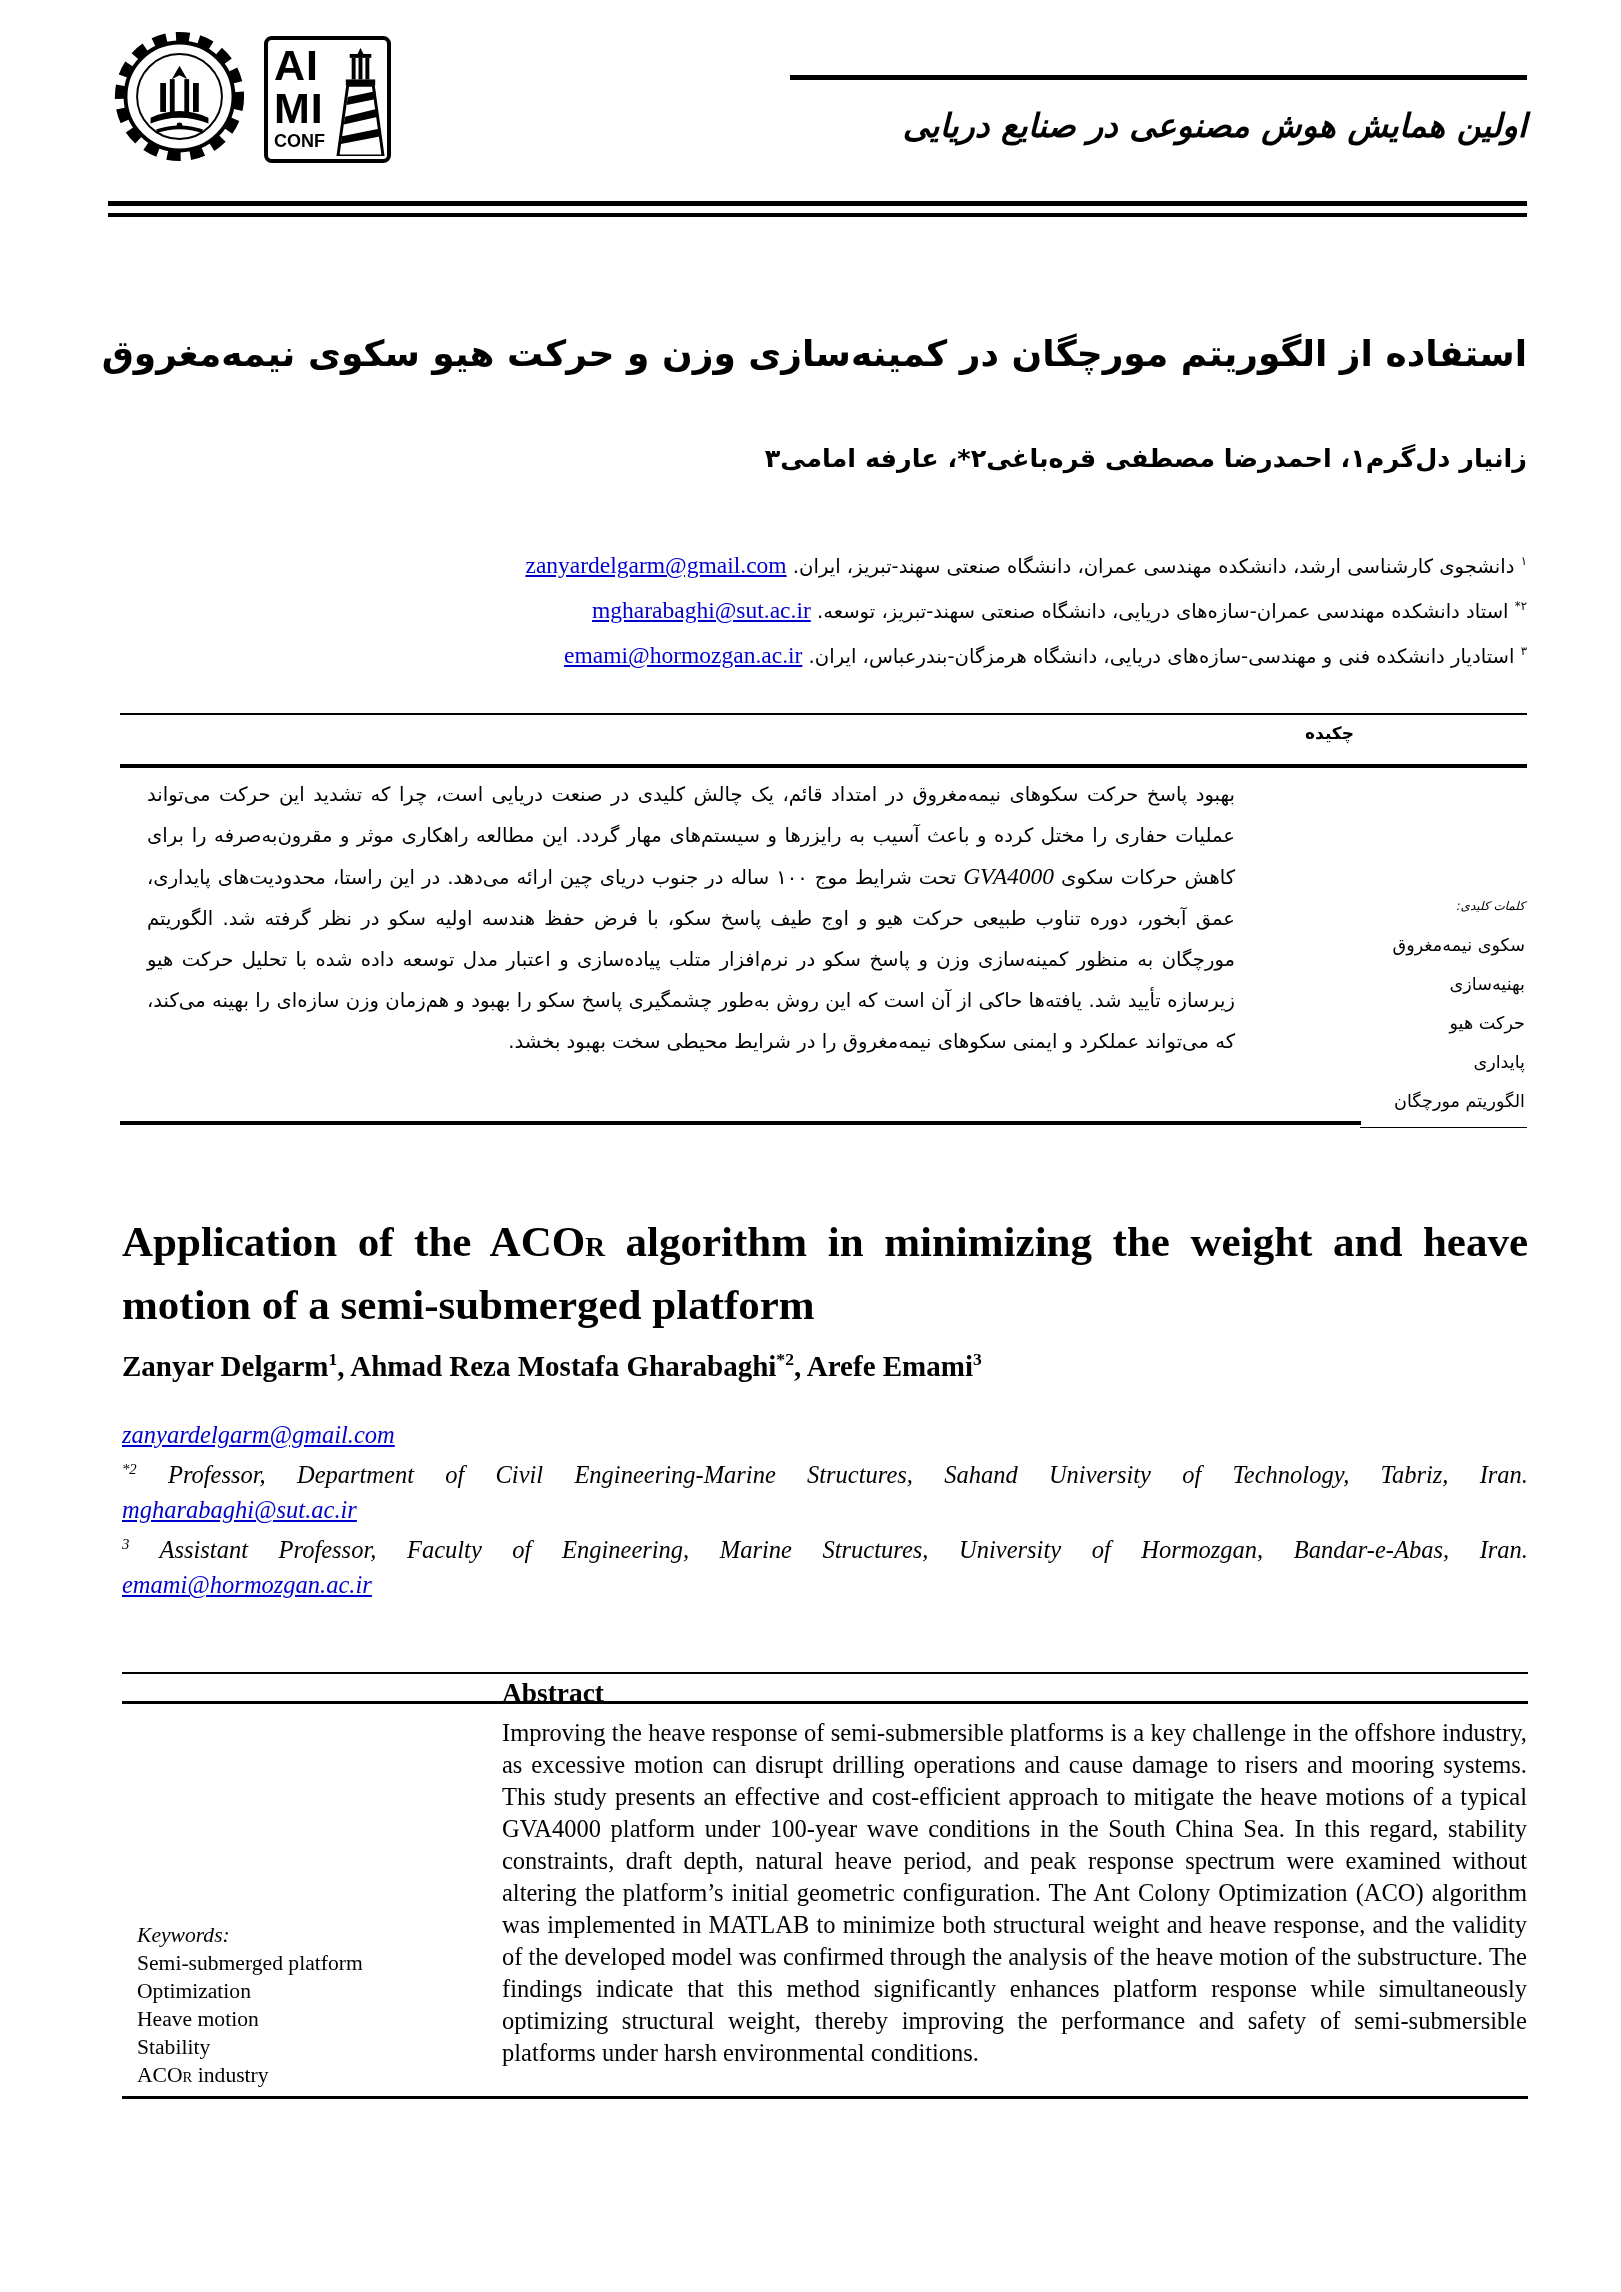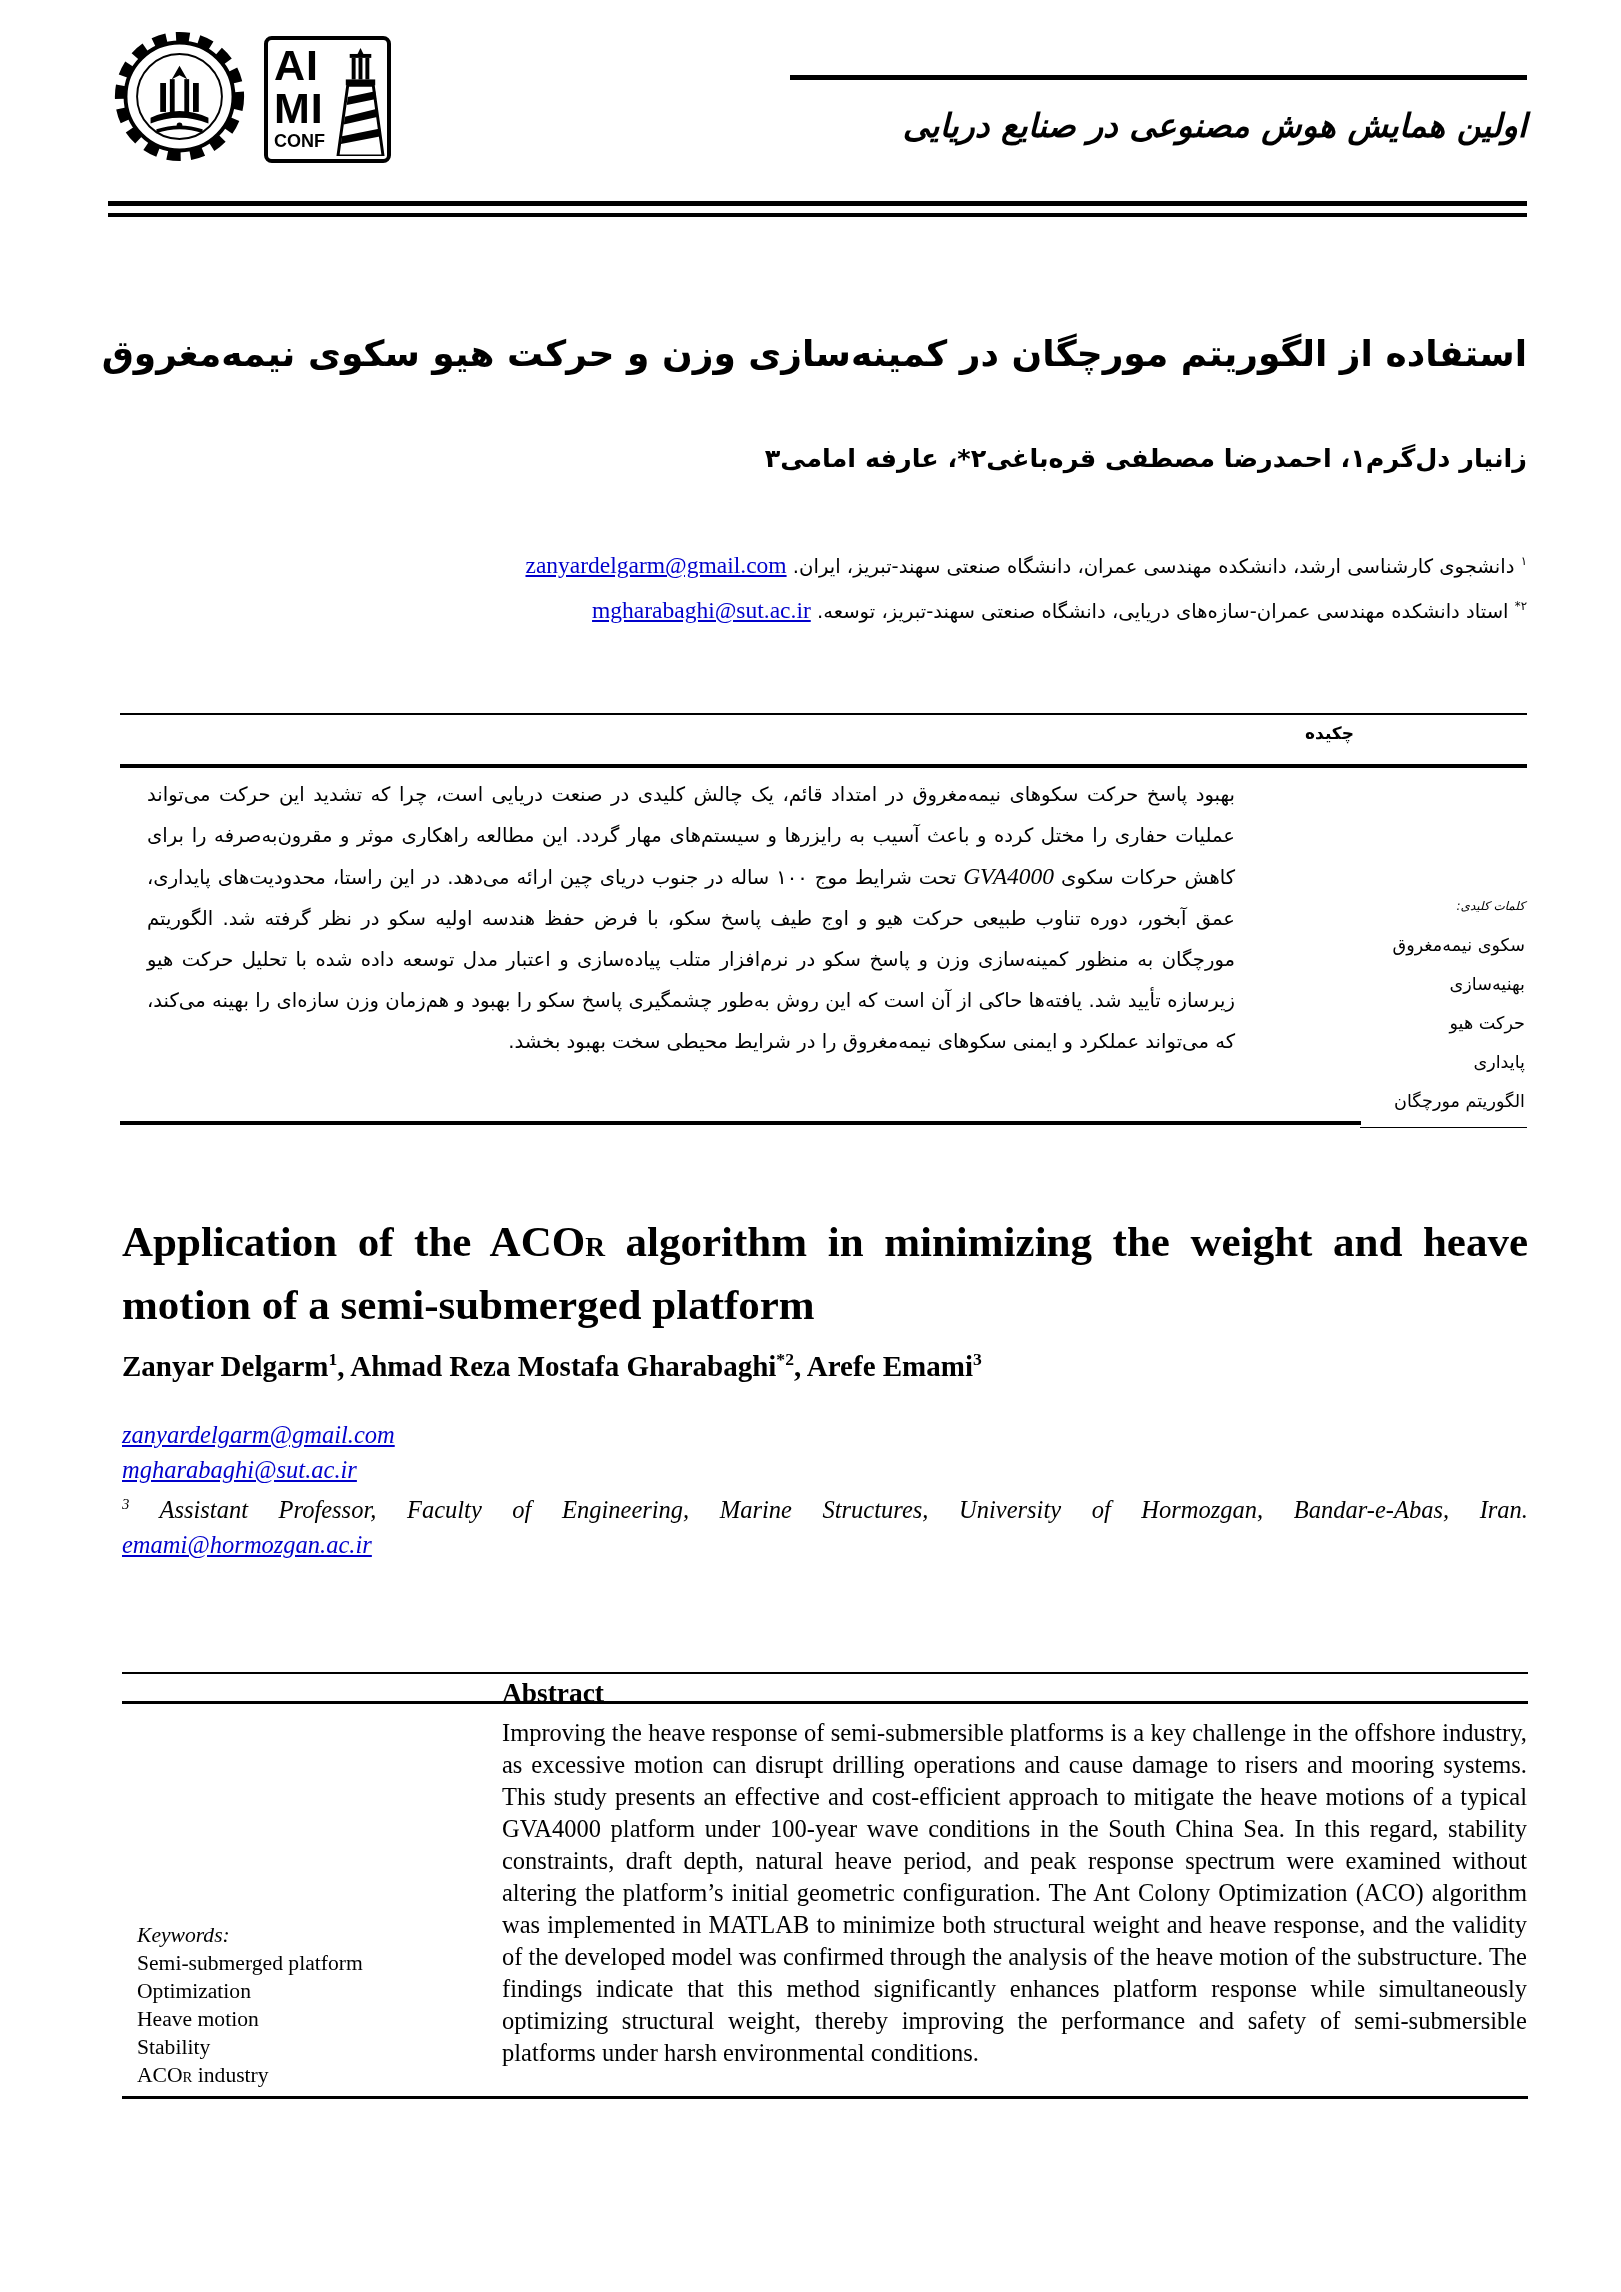--- a/index.html
+++ b/index.html
@@ -108,20 +108,25 @@
   <div class="fa-affil">
     <sup>۱</sup>
     <span>دانشجوی کارشناسی ارشد، دانشکده مهندسی عمران، دانشگاه صنعتی سهند-تبریز، ایران.</span>
     <a class="email">zanyardelgarm@gmail.com</a>
   </div>
   <div class="fa-affil">
     <sup>۲*</sup>
     <span>استاد دانشکده مهندسی عمران-سازه‌های دریایی، دانشگاه صنعتی سهند-تبریز، توسعه.</span>
     <a class="email">mgharabaghi@sut.ac.ir</a>
   </div>
+  <div class="fa-affil">
+    <sup>۳</sup>
+    <span>استادیار دانشکده فنی و مهندسی-سازه‌های دریایی، دانشگاه هرمزگان-بندرعباس، ایران.</span>
+    <a class="email">emami@hormozgan.ac.ir</a>
+  </div>
 </div>
 
 <div class="fa-rule-top"></div>
 <div class="fa fa-abs-head">چکیده</div>
 <div class="fa-rule-mid"></div>
 
 <div class="fa fa-abs-body">
   <span>بهبود پاسخ حرکت سکوهای نیمه‌مغروق در امتداد قائم، یک چالش کلیدی در صنعت دریایی است، چرا که تشدید این حرکت می‌تواند عملیات حفاری را مختل کرده و باعث آسیب به رایزرها و سیستم‌های مهار گردد. این مطالعه راهکاری موثر و مقرون‌به‌صرفه را برای کاهش حرکات سکوی</span>
   <span class="latin">GVA4000</span>
   <span>تحت شرایط موج ۱۰۰ ساله در جنوب دریای چین ارائه می‌دهد. در این راستا، محدودیت‌های پایداری، عمق آبخور، دوره تناوب طبیعی حرکت هیو و اوج طیف پاسخ سکو، با فرض حفظ هندسه اولیه سکو در نظر گرفته شد. الگوریتم مورچگان به منظور کمینه‌سازی وزن و پاسخ سکو در نرم‌افزار متلب پیاده‌سازی و اعتبار مدل توسعه داده شده با تحلیل حرکت هیو زیرسازه تأیید شد. یافته‌ها حاکی از آن است که این روش به‌طور چشمگیری پاسخ سکو را بهبود و هم‌زمان وزن سازه‌ای را بهینه می‌کند، که می‌تواند عملکرد و ایمنی سکوهای نیمه‌مغروق را در شرایط محیطی سخت بهبود بخشد.</span>
@@ -137,20 +142,21 @@
 </div>
 <div class="fa-kw-rule"></div>
 <div class="fa-rule-bot"></div>
 
 <div class="en-title"><span>Application of the ACO</span><sub>R</sub><span> algorithm in minimizing the weight and heave motion of a semi-submerged platform</span></div>
 
 <div class="en-authors"><span>Zanyar Delgarm</span><sup>1</sup>, <span>Ahmad Reza Mostafa Gharabaghi</span><sup>*2</sup>, <span>Arefe Emami</span><sup>3</sup></div>
 
 <div class="en-affils">
   <a class="en-email">zanyardelgarm@gmail.com</a>
+  <div class="en-affil-line"><sup>*2</sup><span> Professor, Department of Civil Engineering-Marine Structures, Sahand University of Technology, Tabriz, Iran.</span></div>
   <a class="en-email">mgharabaghi@sut.ac.ir</a>
   <div class="en-affil-line"><sup>3</sup><span> Assistant Professor, Faculty of Engineering, Marine Structures, University of Hormozgan, Bandar-e-Abas, Iran.</span></div>
   <a class="en-email">emami@hormozgan.ac.ir</a>
 </div>
 
 <div class="en-rule-top"></div>
 <div class="en-abs-head">Abstract</div>
 <div class="en-rule-mid"></div>
 <div class="en-abs-body">Improving the heave response of semi-submersible platforms is a key challenge in the offshore industry, as excessive motion can disrupt drilling operations and cause damage to risers and mooring systems. This study presents an effective and cost-efficient approach to mitigate the heave motions of a typical GVA4000 platform under 100-year wave conditions in the South China Sea. In this regard, stability constraints, draft depth, natural heave period, and peak response spectrum were examined without altering the platform’s initial geometric configuration. The Ant Colony Optimization (ACO) algorithm was implemented in MATLAB to minimize both structural weight and heave response, and the validity of the developed model was confirmed through the analysis of the heave motion of the substructure. The findings indicate that this method significantly enhances platform response while simultaneously optimizing structural weight, thereby improving the performance and safety of semi-submersible platforms under harsh environmental conditions.</div>
 

